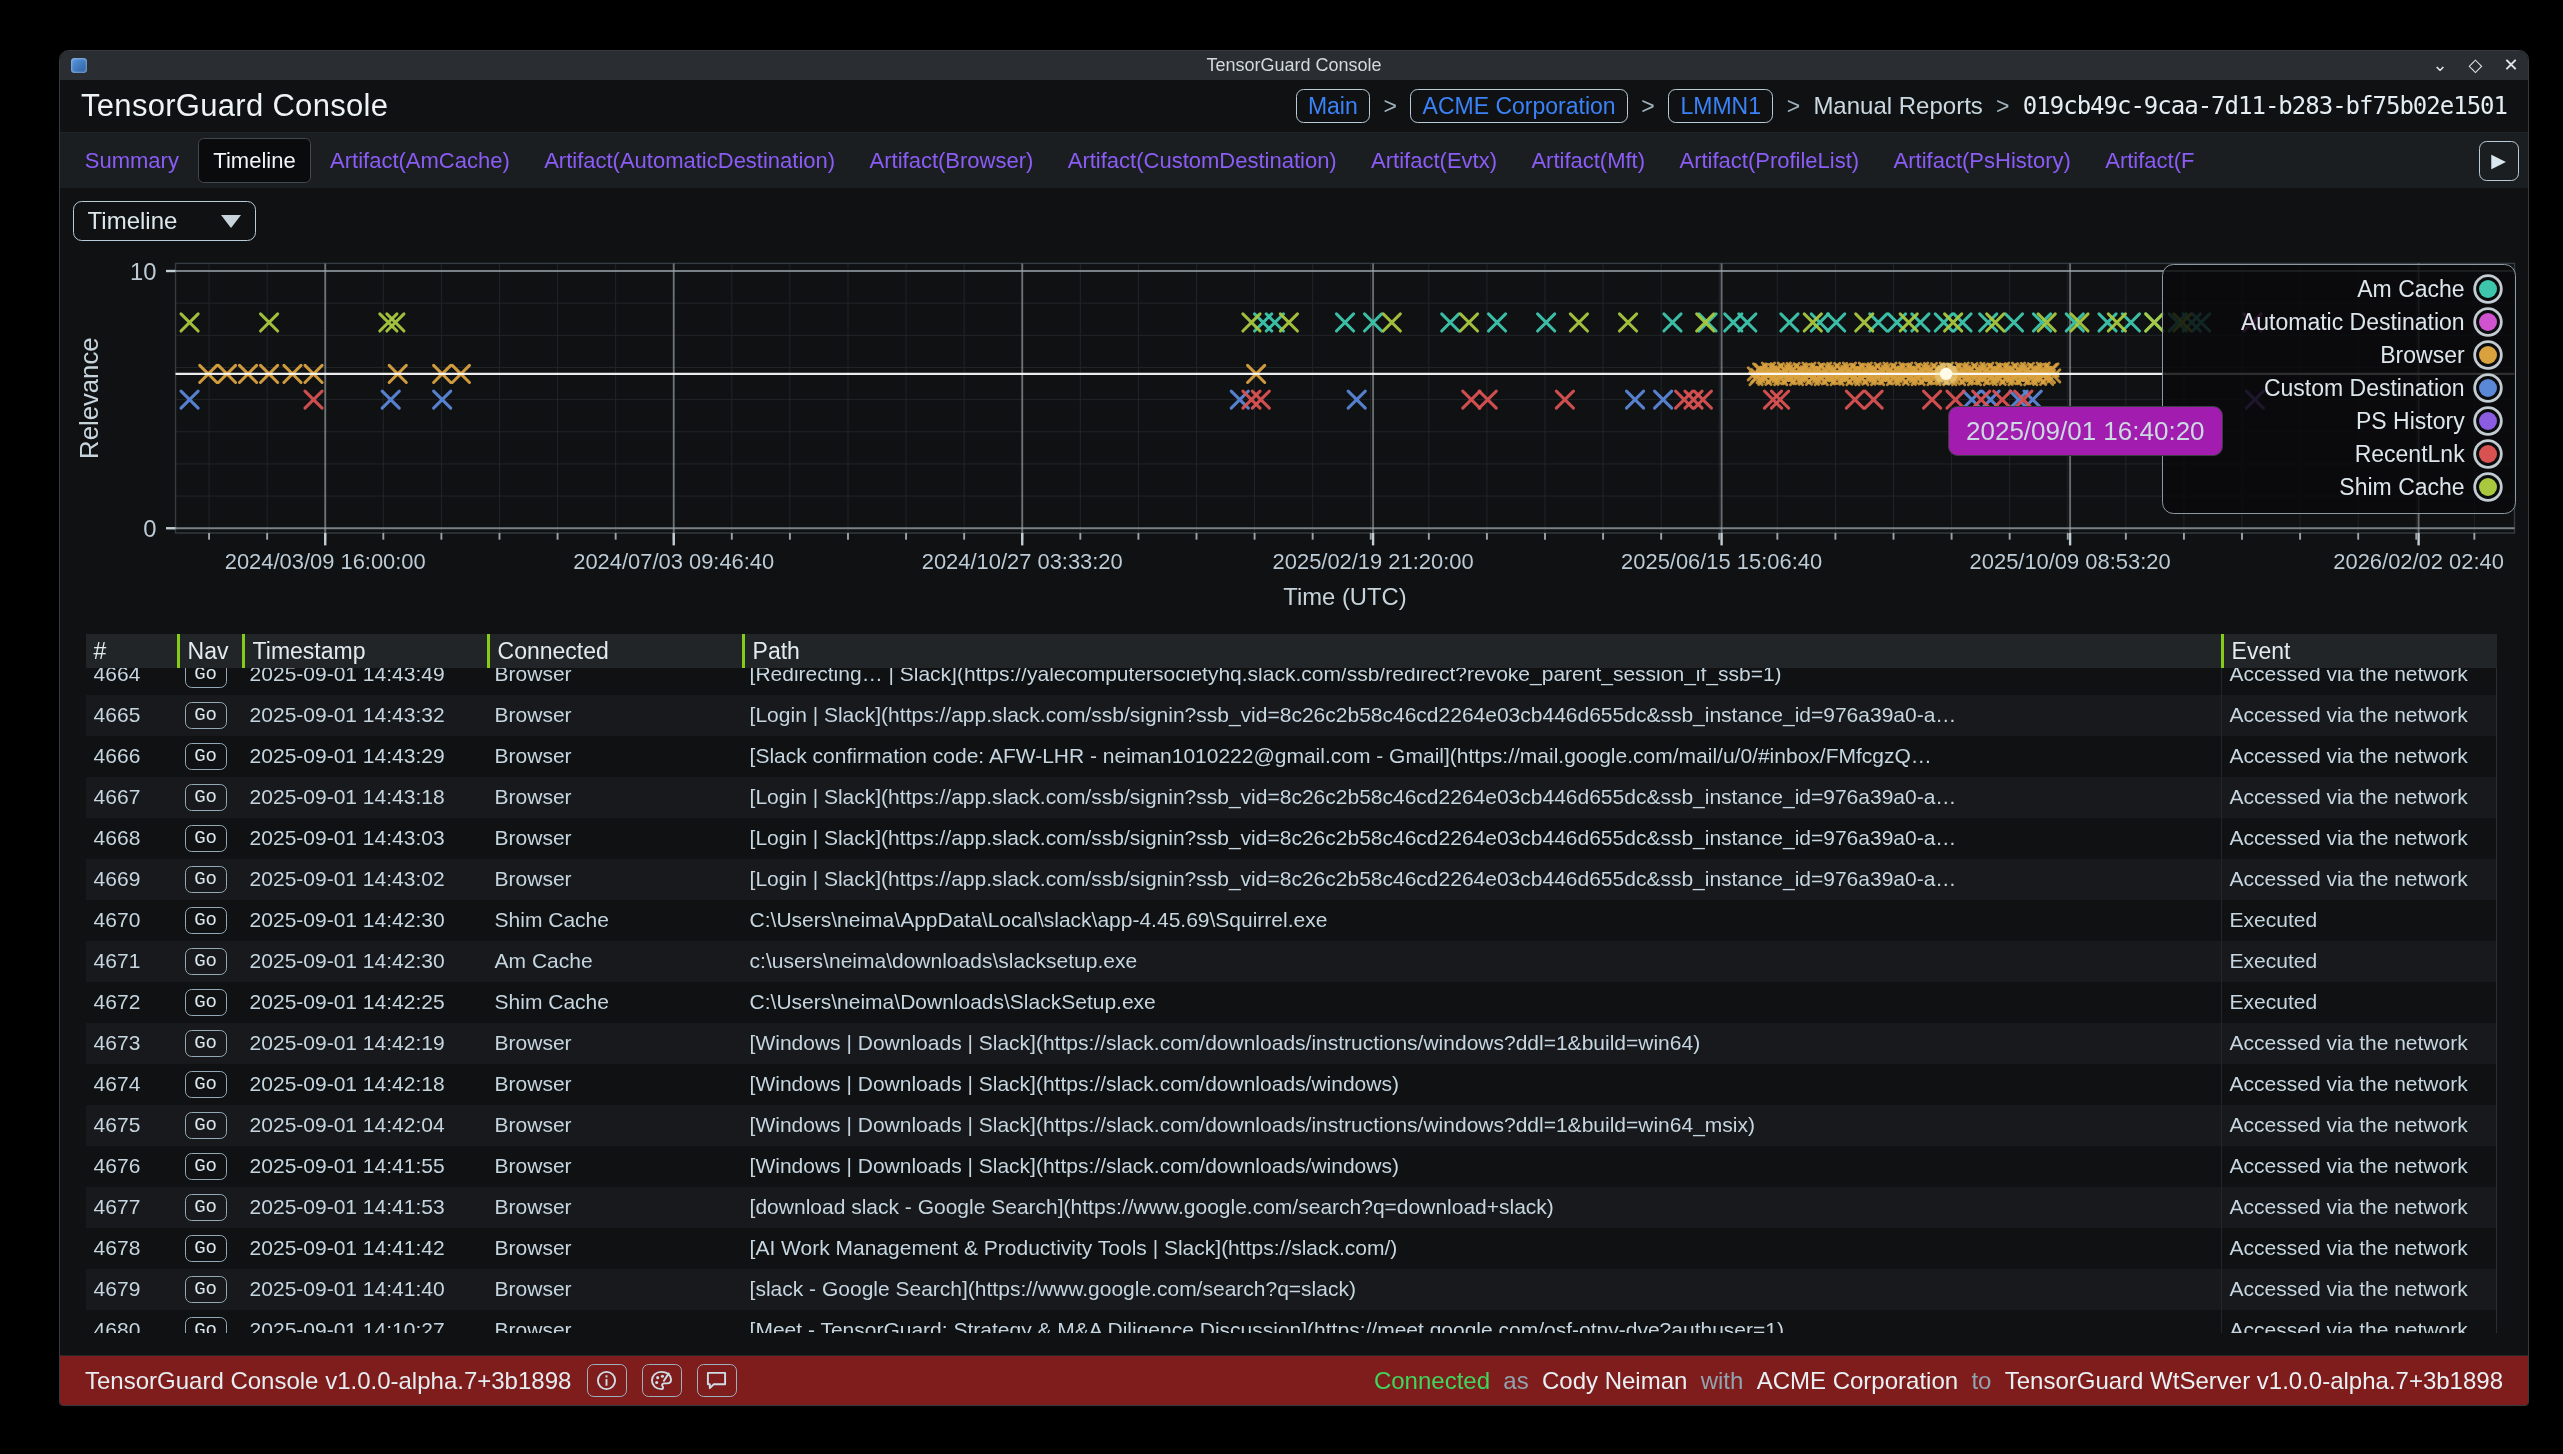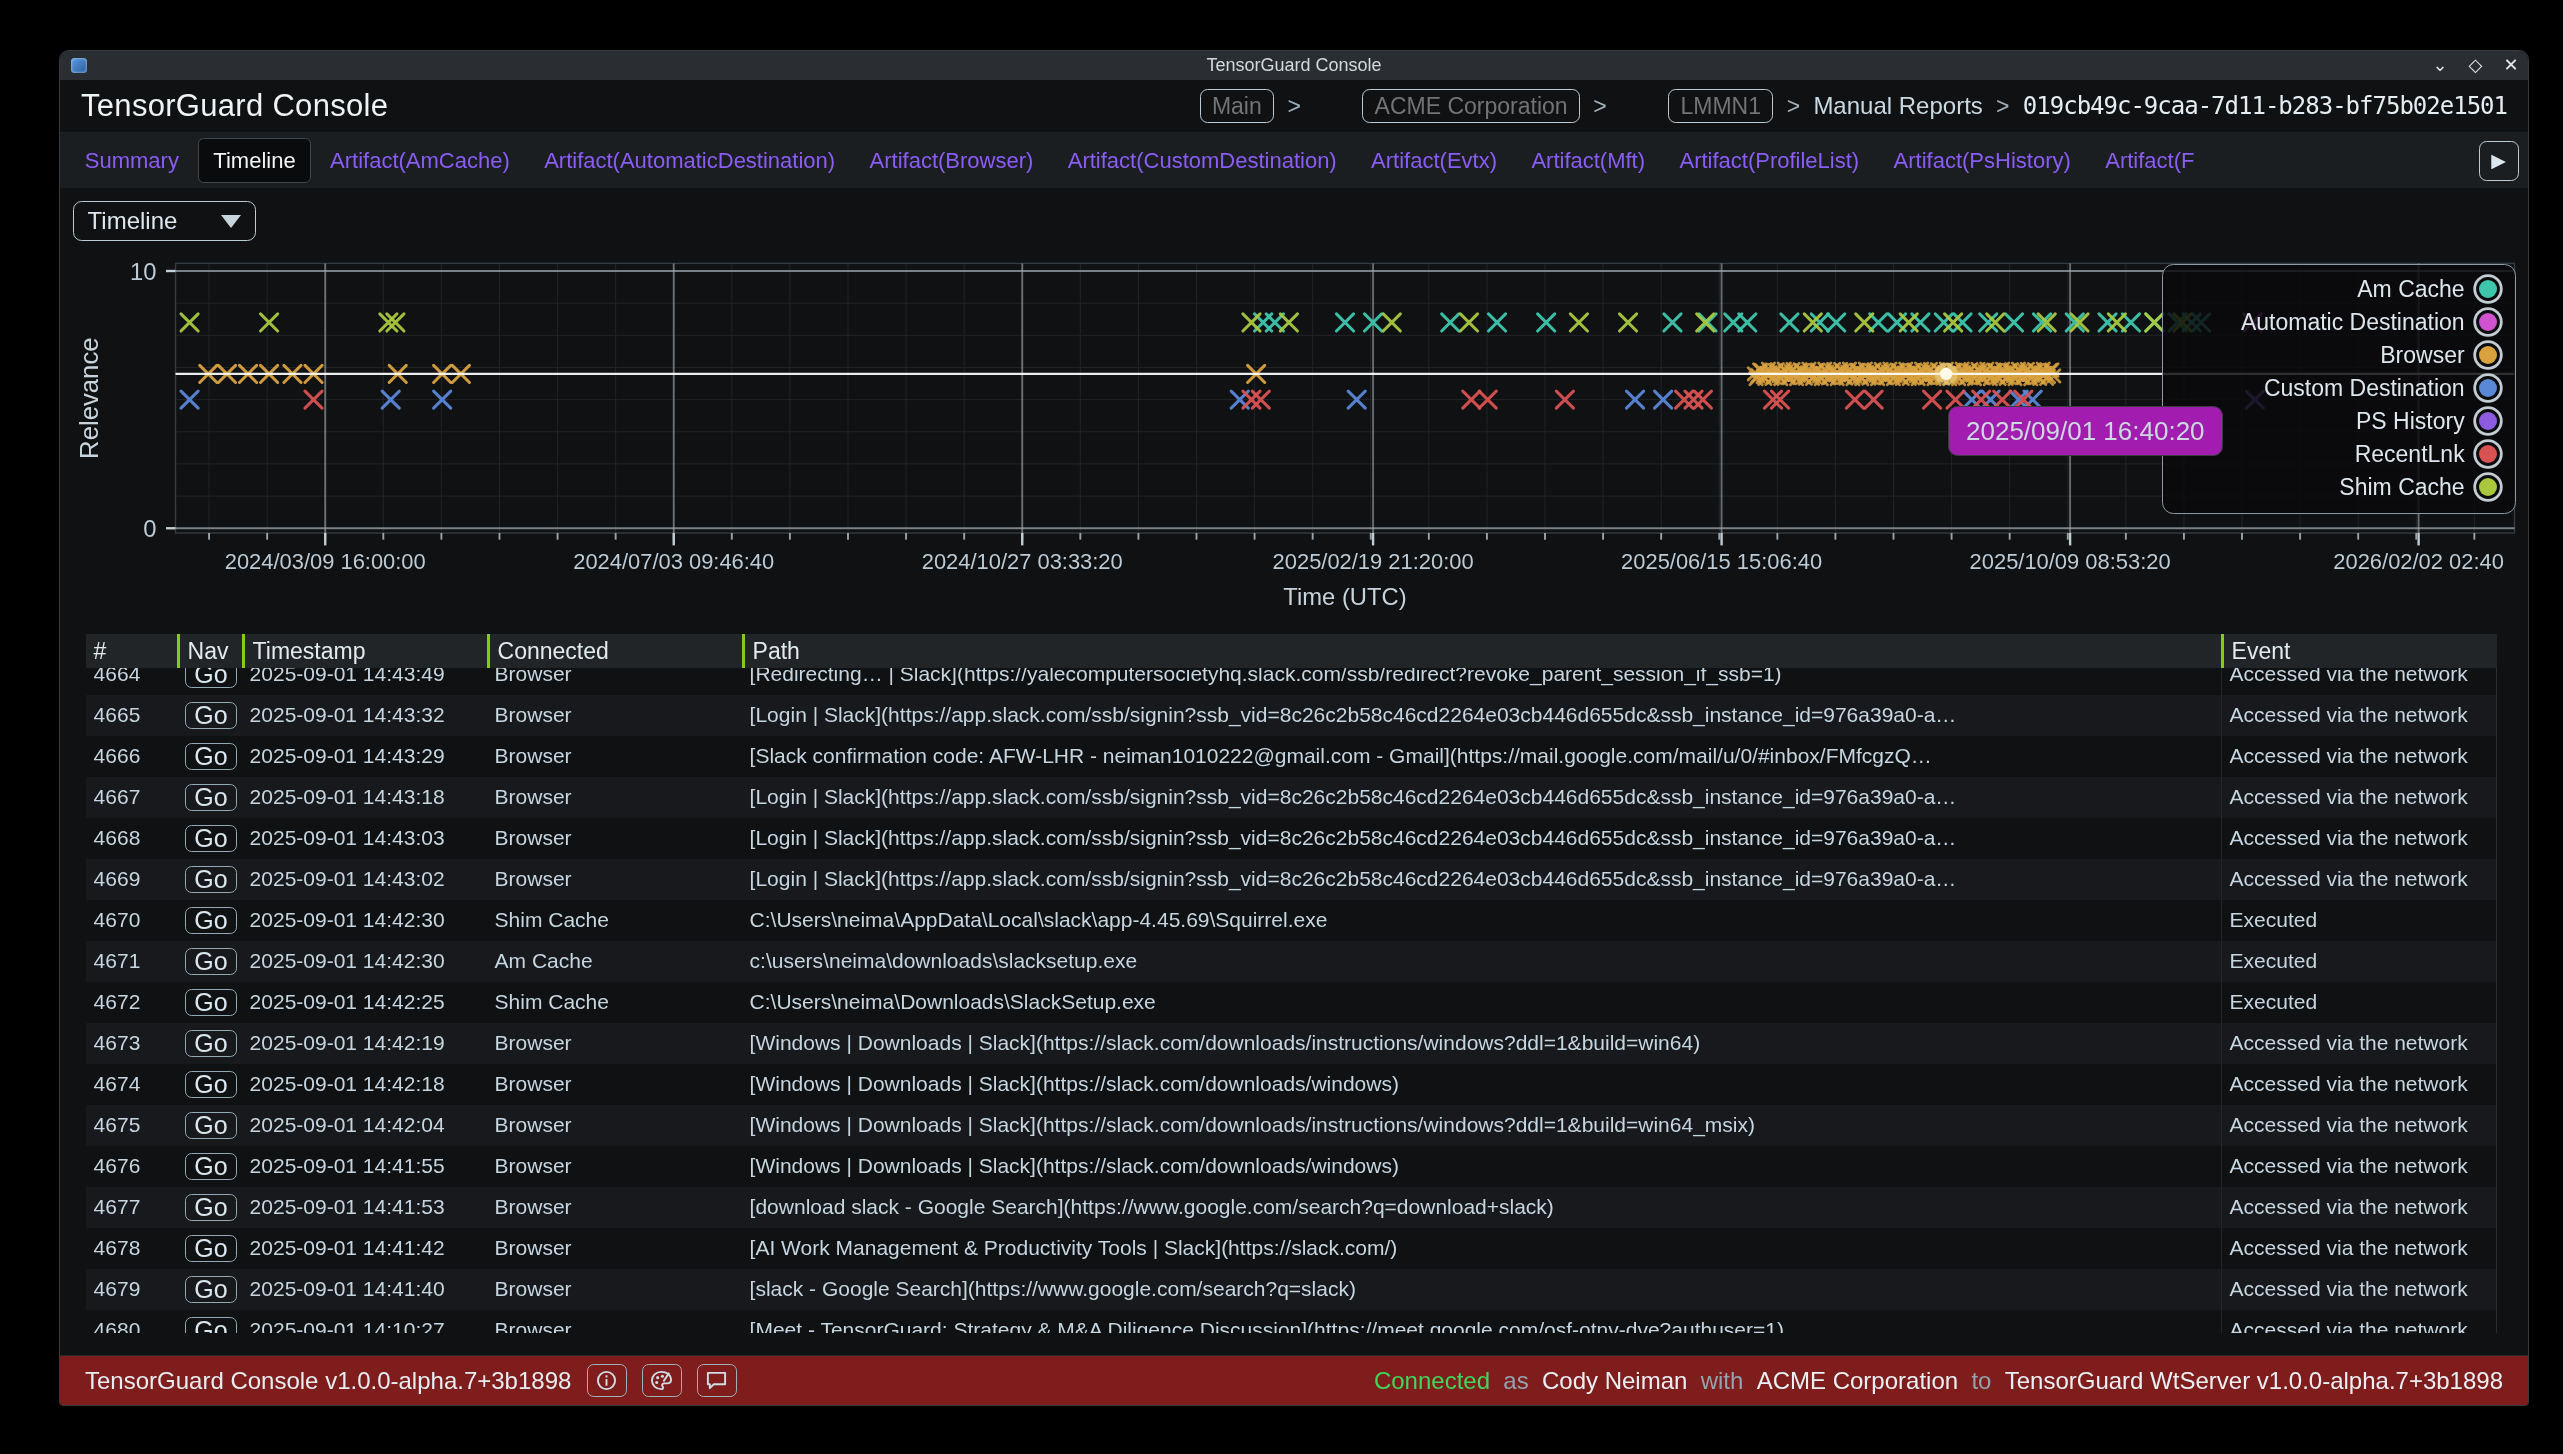--- a/index.html
+++ b/index.html
@@ -13,21 +13,21 @@
   .titlebar-title{color:#d3dade;font-size:18px;}
   .app-icon{position:absolute;left:11.4px;top:6.7px;width:15.2px;height:15.2px;border-radius:3.8px;
     background:linear-gradient(135deg,#5a9be0,#2c5d9e);box-shadow:inset 0 0 2.9px #bcd8f5;}
   .win-controls{position:absolute;right:9.5px;top:0;height:29px;display:flex;gap:21px;align-items:center;}
   .win-btn{color:#e3e8eb;font-size:18px;line-height:29px;cursor:default;}
   
   .header{position:absolute;left:0;top:29px;width:100%;height:53px;display:flex;align-items:center;
     justify-content:space-between;padding:0 21px;box-sizing:border-box;border-bottom:1px solid #1f2226;}
   .page-title{color:#eef3f6;font-size:31px;letter-spacing:0.3px;}
   .breadcrumb{display:flex;align-items:center;gap:13.3px;}
-  .crumb-btn{border:1.9px solid #b9cbd6;border-radius:7.6px;color:#737373;font-size:23px;padding:2.9px 11.4px;margin-left:48px;}
+  .crumb-btn{border:1.9px solid #b9cbd6;border-radius:7.6px;color:#3b82f6;font-size:23px;padding:2.9px 11.4px;}
   .crumb-sep{color:#9fb2bd;font-size:23px;}
   .crumb-text{color:#c9d8e1;font-size:24px;}
   .crumb-mono{color:#e4edf2;font-size:24px;font-family:"DejaVu Sans Mono",monospace;letter-spacing:-1px;}
   
   .tabbar{position:absolute;left:0;top:82px;width:100%;height:55px;background:#1b1e21;
     display:flex;align-items:center;padding:0 9.5px;box-sizing:border-box;gap:3.8px;}
   .tab{color:#8b5cf6;font-size:22px;padding:8.6px 14.3px;border-radius:5.7px;border:1px solid transparent;white-space:nowrap;}
   .tab.active{background:#0a0b0c;border:1px solid #43484d;color:#f2f6f8;}
   .tab-overflow{margin-left:auto;border:1.9px solid #b9cbd6;border-radius:7.6px;color:#dbe7ee;
     width:38px;height:38px;display:flex;align-items:center;justify-content:center;font-size:19px;flex:none;}
@@ -54,21 +54,21 @@
     border-left:3px solid #84cc16;box-sizing:border-box;height:34px;}
   .th:first-child{border-left:none;}
   .tbody-viewport{position:relative;height:665px;overflow:hidden;border-right:1px solid #2a2e32;}
   .tbody{position:relative;top:-14.3px;}
   .tr{height:41px;}
   .tr:nth-child(even){background:#17191c;}
   .tr:nth-child(odd){background:#0f1113;}
   .td{color:#c6d6e0;font-size:21px;display:flex;align-items:center;padding:0 7.6px;
     white-space:nowrap;overflow:hidden;box-sizing:border-box;height:41px;}
   .td.ev{border-left:1px solid #22262a;}
-  .go-btn{border:1.9px solid #93a9b5;border-radius:6.7px;color:#dbe7ee;font-size:25px;padding:1px 8.6px;line-height:23px;}
+  .go-btn{border:1.9px solid #93a9b5;border-radius:6.7px;color:#dbe7ee;font-size:19px;padding:1px 8.6px;line-height:23px;font-family:Liberation Mono, monospace;}
   
   .statusbar{position:absolute;left:0;bottom:0;width:100%;height:50px;border-top:1px solid #26292d;
     display:flex;align-items:center;justify-content:space-between;padding:0 25px;box-sizing:border-box;background:#7f1d1d;}
   .sb-left{display:flex;align-items:center;gap:15.2px;}
   .sb-version{color:#e6edf1;font-size:24px;}
   .sb-btn{border:1.9px solid #9db1bc;border-radius:6.7px;width:38px;height:30.5px;display:flex;
     align-items:center;justify-content:center;color:#cfdde5;}
   .sb-right{display:flex;align-items:center;gap:13.3px;font-size:24px;}
   .sb-green{color:#3fd65c;}
   .sb-dim{color:#90a3ae;}

